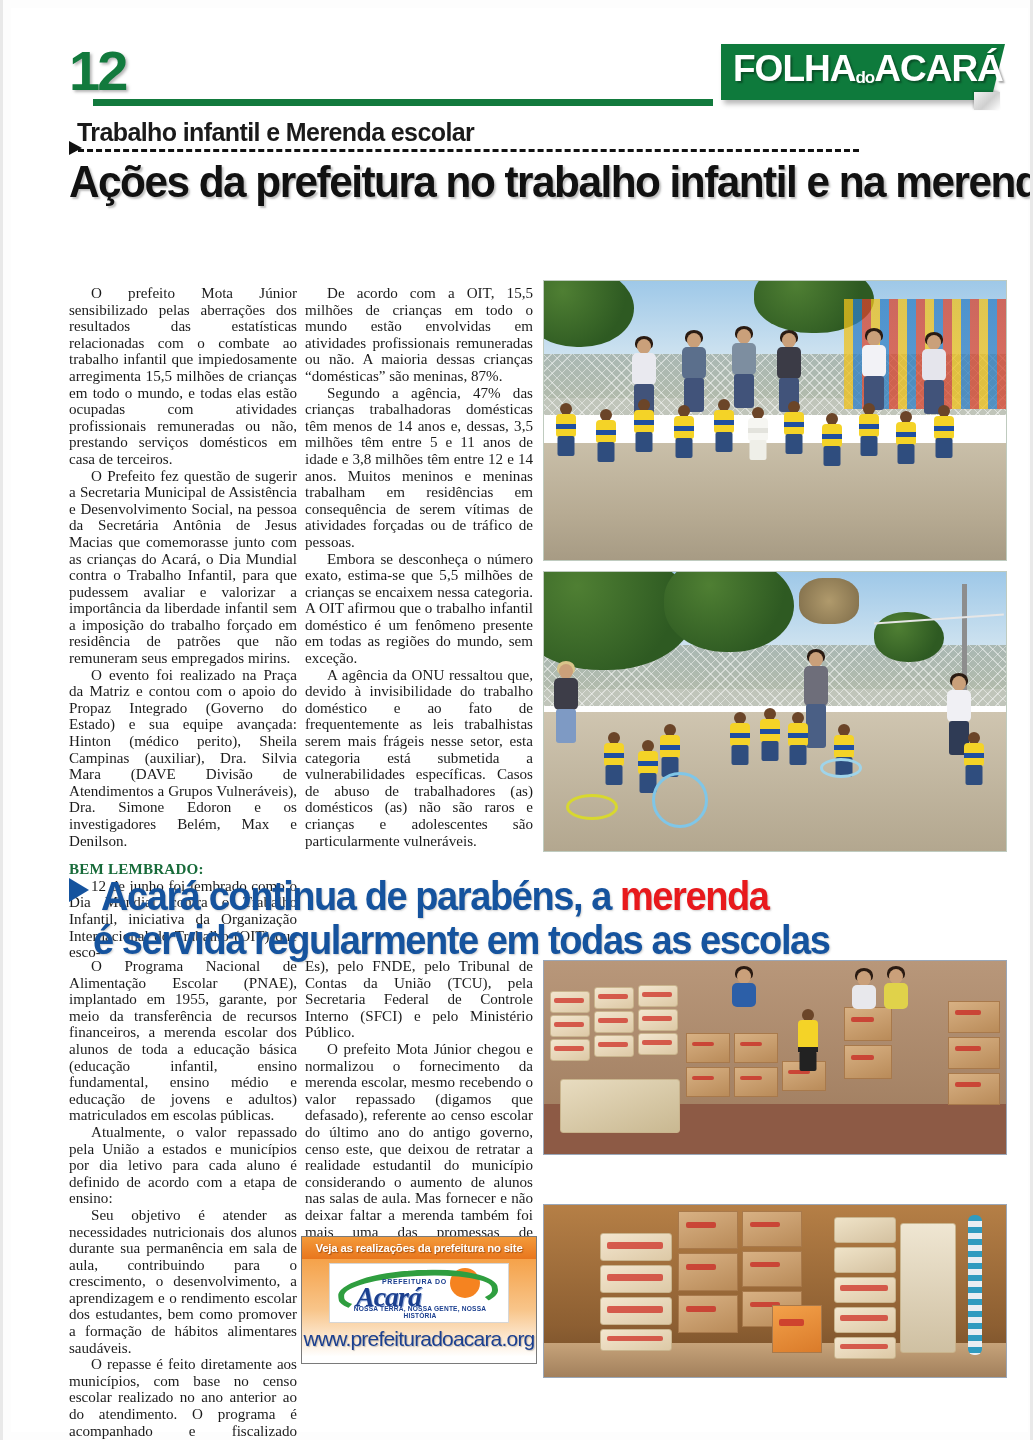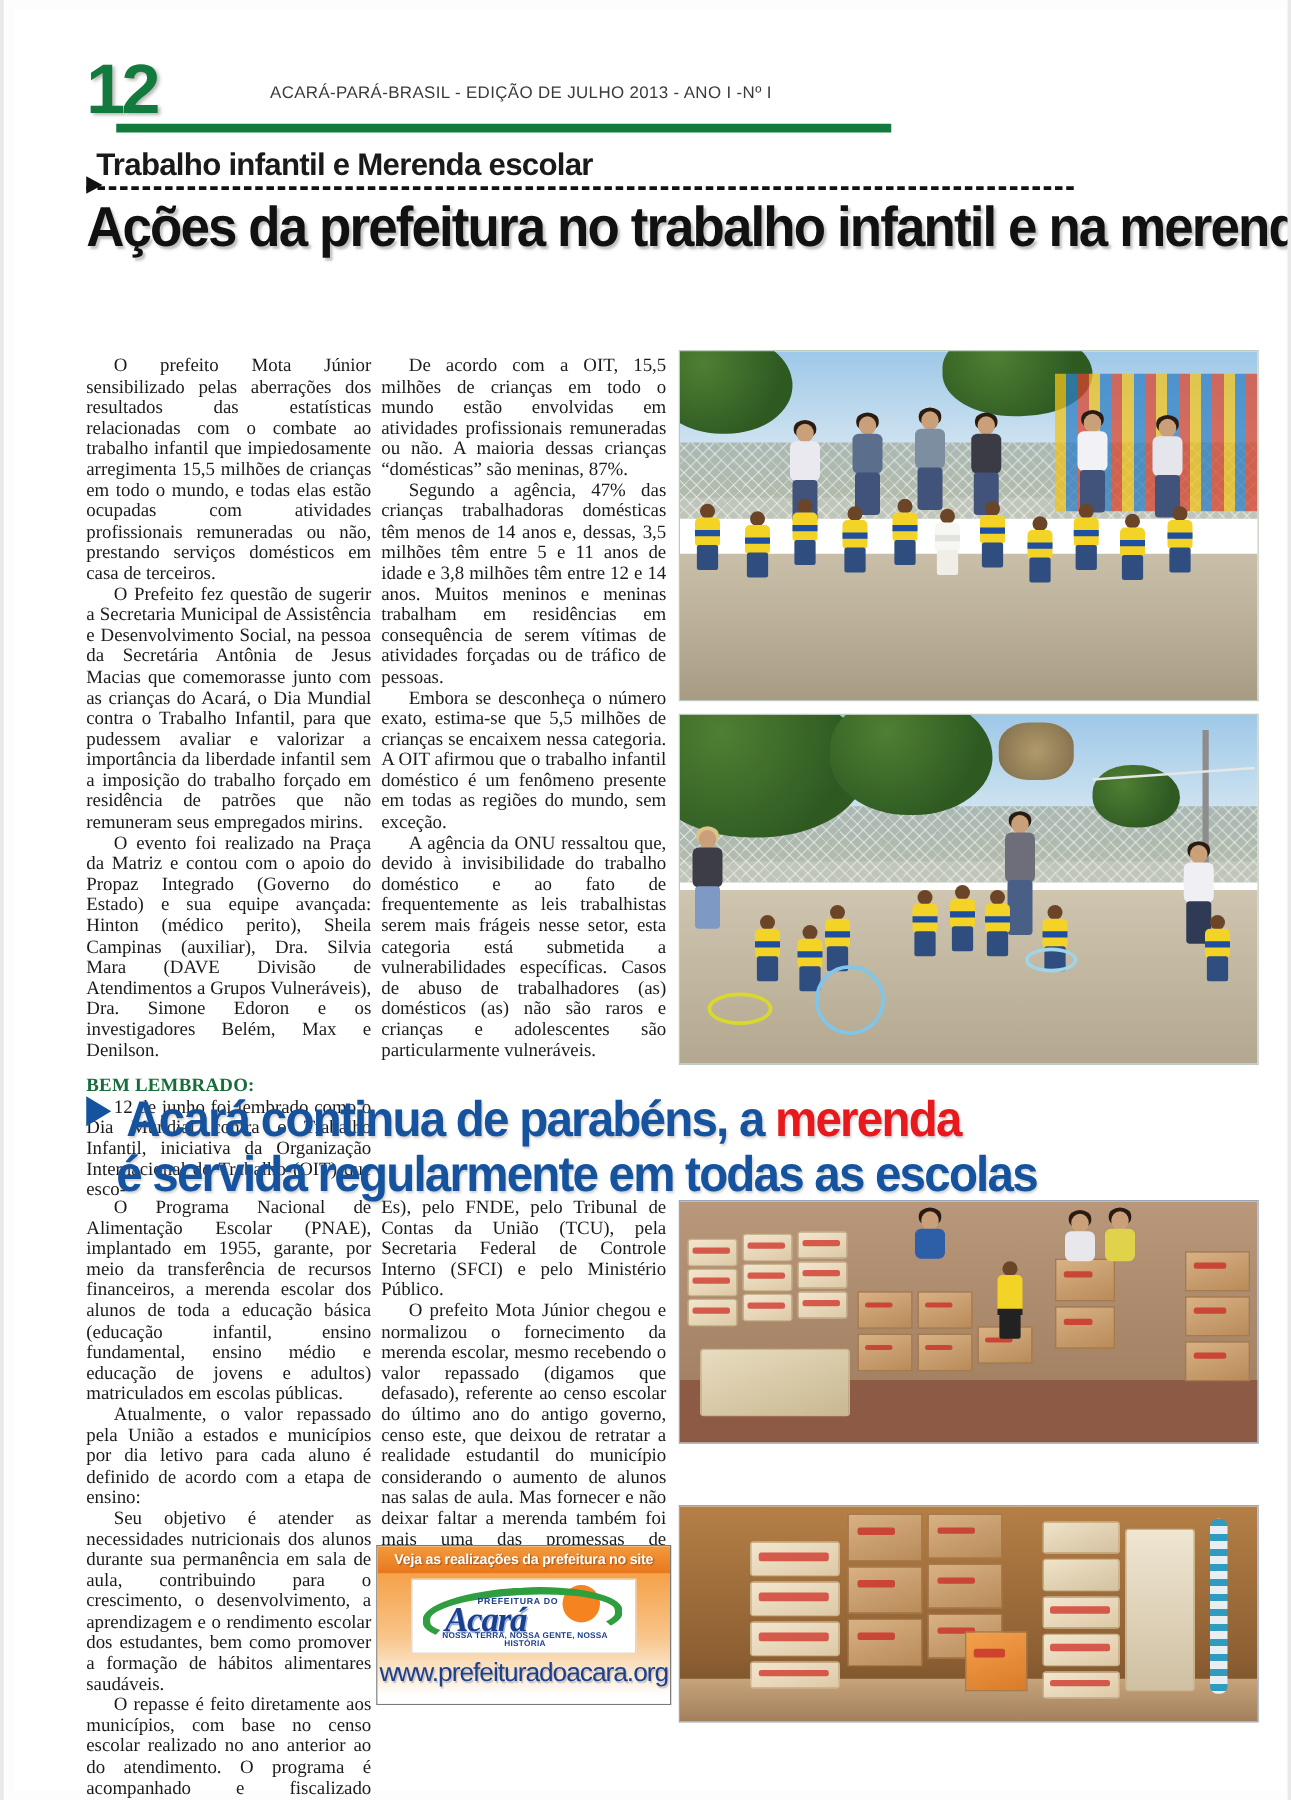--- a/index.html
+++ b/index.html
@@ -220,23 +220,27 @@
   .hl3b { position:absolute; left:82px; top:910px; }
 </style>
 </head>
 <body>
 
 <div class="page">
  <div class="sheet">
 
   <div class="masthead">
     <div class="pagenum">12</div>
-    <div class="dateline">ACARÁ-PARÁ-BRASIL  -  EDIÇÃO DE JULHO  2013  -  ANO I -Nº I</div>
     <div class="greenrule"></div>
 
+    <div class="flagwrap">
+      <div class="flag"></div>
+      <div class="flagtext"><span>FOLHA</span><span class="do">do</span><span>ACARÁ</span></div>
+      <div class="flagcurl"></div>
+    </div>
   </div>
 
   <div class="kicker">Trabalho infantil e Merenda escolar</div>
   <div class="kickerline"></div>
   <div class="kickerarrow"></div>
 
   <div class="hl1">Ações da prefeitura no trabalho infantil e na merenda</div>
 
 
   <div class="col" id="col1">

